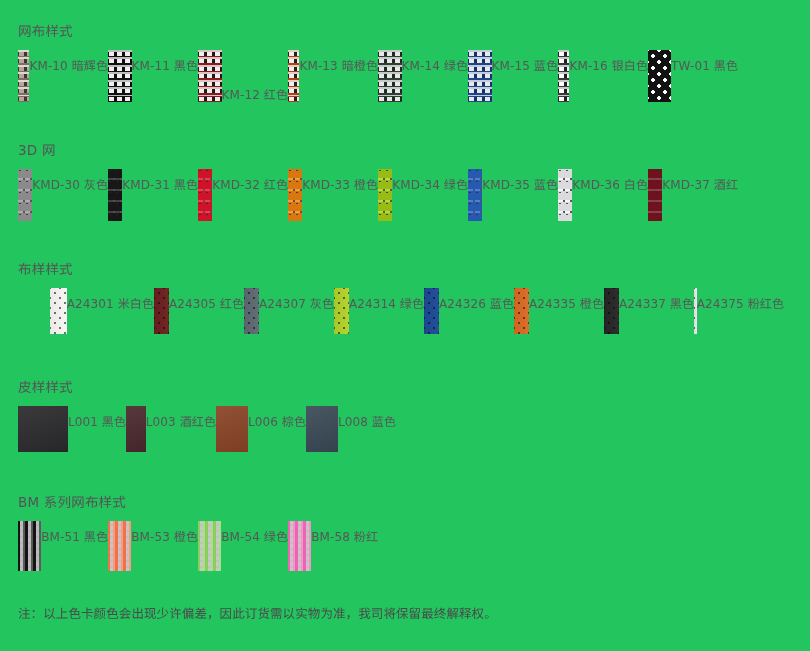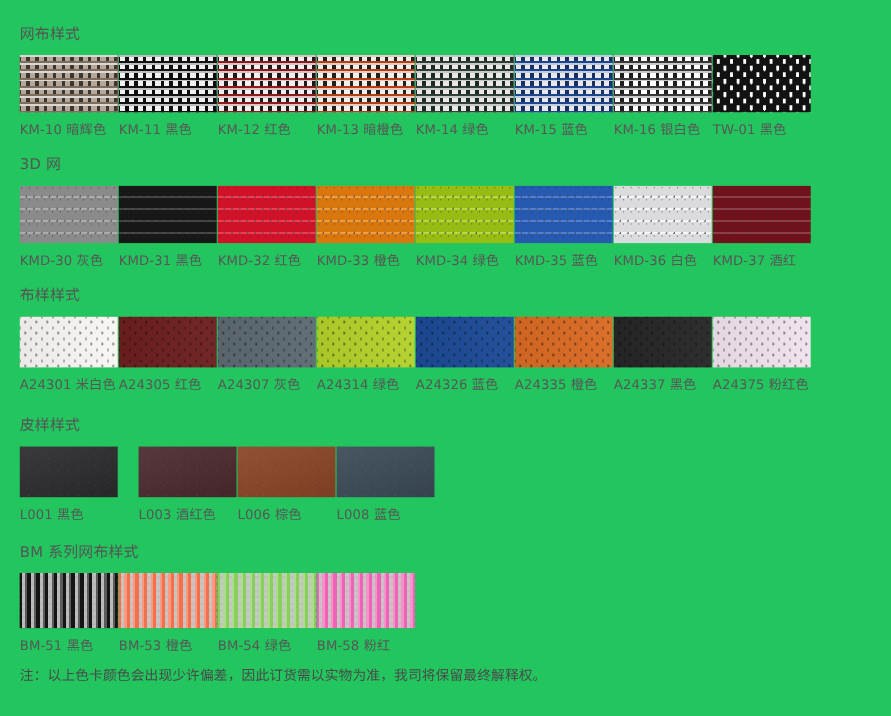--- a/index.html
+++ b/index.html
@@ -36,21 +36,21 @@
     font-weight: normal;
     white-space: nowrap;
   }
 
   .swatch-row {
     display: flex;
     align-items: flex-start;
   }
   .swatch-cell {
     display: flex;
-    flex-direction: column;
+    flex-direction: row;
     align-items: flex-start;
     flex: 0 0 auto;
   }
   .swatch {
     width: 89px;
     height: 52px;
     box-sizing: border-box;
     position: relative;
     overflow: hidden;
     background-color: #2b2b2b;
@@ -207,21 +207,21 @@
       <div class="section-title">网布样式</div>
       <div class="swatch-row">
         <div class="swatch-cell" style="width: 90px;">
           <div class="swatch tex-mesh" style="width: 89px; height: 52px; --ground: #b5a89a; background-color: rgb(181, 168, 154); --warp: #7d6f60; --weft: #3c362e;"></div>
           <div class="swatch-label">KM-10 暗辉色</div>
         </div>
         <div class="swatch-cell" style="width: 90px;">
           <div class="swatch tex-mesh" style="width: 89px; height: 52px; --ground: #f0f0f0; background-color: rgb(240, 240, 240); --warp: #121212; --weft: #0d0d0d;"></div>
           <div class="swatch-label">KM-11 黑色</div>
         </div>
-        <div class="swatch-cell" style="width: 90px;">
+        <div class="swatch-cell" style="width: 90px; align-items: flex-end;">
           <div class="swatch tex-mesh" style="width: 89px; height: 52px; --ground: #efefef; background-color: rgb(239, 239, 239); --warp: #8e1b1b; --weft: #1a1a1a;"></div>
           <div class="swatch-label">KM-12 红色</div>
         </div>
         <div class="swatch-cell" style="width: 90px;">
           <div class="swatch tex-mesh" style="width: 89px; height: 52px; --ground: #efefef; background-color: rgb(239, 239, 239); --warp: #b43f14; --weft: #20201e;"></div>
           <div class="swatch-label">KM-13 暗橙色</div>
         </div>
         <div class="swatch-cell" style="width: 90px;">
           <div class="swatch tex-mesh" style="width: 89px; height: 52px; --ground: #e8e8e8; background-color: rgb(232, 232, 232); --warp: #2f3f34; --weft: #1d2a22;"></div>
           <div class="swatch-label">KM-14 绿色</div>
@@ -273,21 +273,21 @@
         </div>
         <div class="swatch-cell" style="width: 90px;">
           <div class="swatch tex-3d" style="width: 89px; height: 52px; --ground: #7d1420; background-color: rgb(125, 20, 32);"></div>
           <div class="swatch-label">KMD-37 酒红</div>
         </div>
       </div>
     </section>
     <section class="section" style="position: absolute; left: 0px; top: 260px; width: 810px;">
       <div class="section-title">布样样式</div>
       <div class="swatch-row">
-        <div class="swatch-cell" style="width: 90px;">
+        <div class="swatch-cell" style="width: 104px; margin-left: 32px;">
           <div class="swatch tex-fab" style="width: 89px; height: 46px; --ground: #f7f6f3; background-color: rgb(247, 246, 243);"></div>
           <div class="swatch-label">A24301 米白色</div>
         </div>
         <div class="swatch-cell" style="width: 90px;">
           <div class="swatch tex-fab" style="width: 89px; height: 46px; --ground: #6d1f1f; background-color: rgb(109, 31, 31);"></div>
           <div class="swatch-label">A24305 红色</div>
         </div>
         <div class="swatch-cell" style="width: 90px;">
           <div class="swatch tex-fab" style="width: 89px; height: 46px; --ground: #5d6972; background-color: rgb(93, 105, 114);"></div>
           <div class="swatch-label">A24307 灰色</div>

